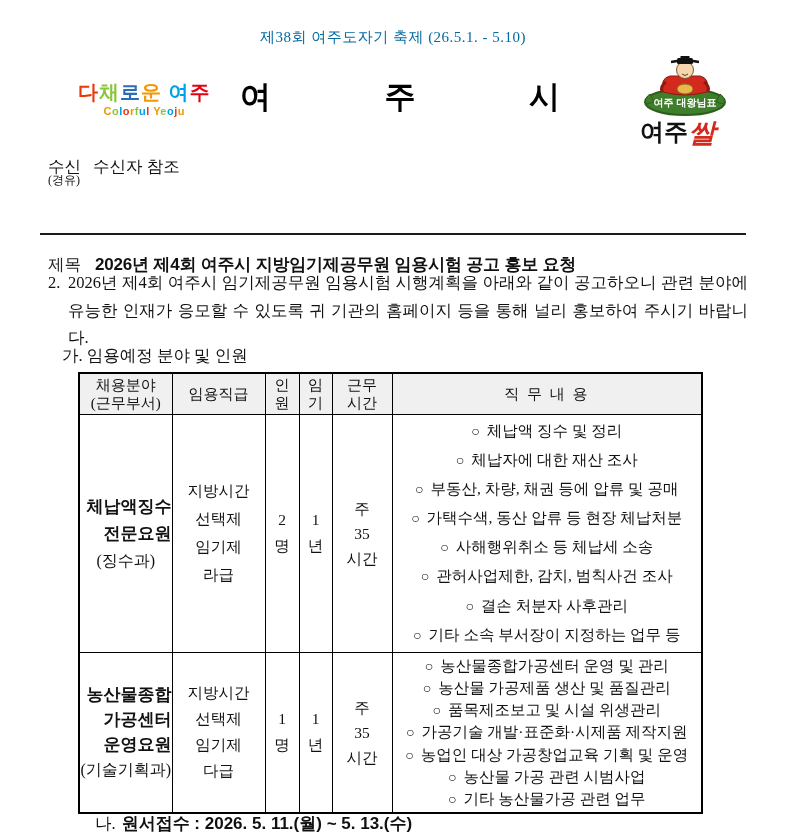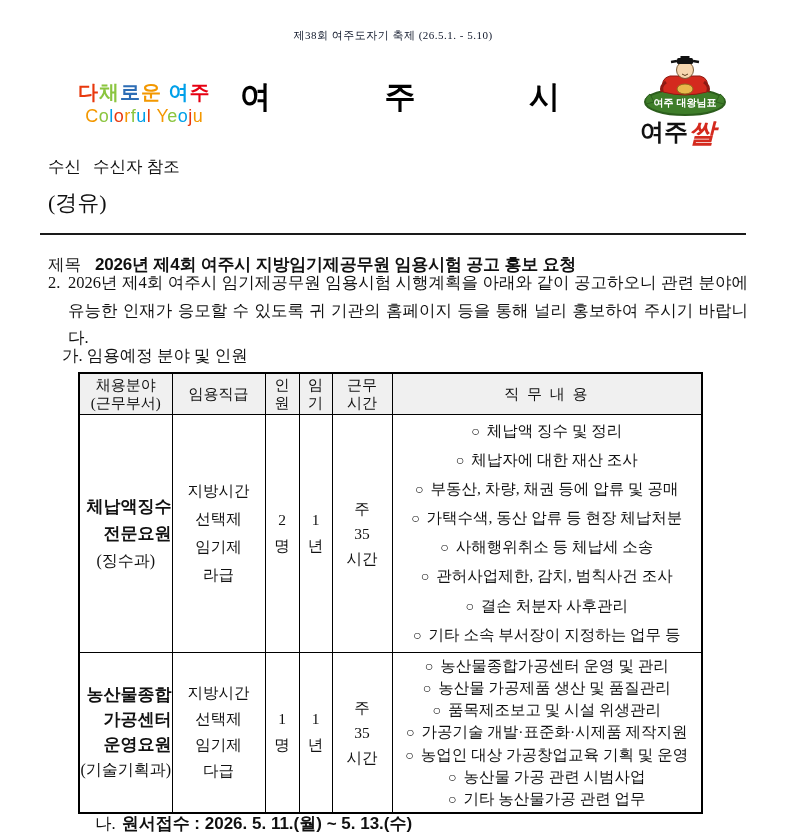--- a/index.html
+++ b/index.html
@@ -12,44 +12,44 @@
     position: relative;
     width: 786px;
     height: 838px;
     background: #fff;
     overflow: hidden;
   }
   .caption {
     position: absolute;
     top: 28px; left: 0; width: 100%;
     text-align: center;
-    font-size: 11px;
-    color: #0f172a;
+    font-size: 15px;
+    color: #0369a1;
     letter-spacing: 0.5px;
   }
   
   .logo-left {
     position: absolute; top: 80px; left: 78px;
     text-align: center;
     font-family: "Liberation Sans", sans-serif;
     line-height: 1.25;
   }
   .logo-left .l1 { font-size: 20px; font-weight: bold; letter-spacing: 1px; }
-  .logo-left .l2 { font-size: 18px; font-weight: normal; letter-spacing: 0.5px; }
+  .logo-left .l2 { font-size: 11px; font-weight: bold; letter-spacing: 0.5px; }
   .city-title {
     position: absolute; top: 76px; left: 240px; width: 320px;
     display: flex; justify-content: space-between;
     font-size: 31px; font-weight: bold; color: #000;
     font-family: "Liberation Sans", sans-serif;
   }
   .logo-right { position: absolute; top: 56px; left: 630px; width: 110px; height: 96px; }
 
   .recv-line { position: absolute; top: 156px; left: 48px; font-size: 16.5px; }
   .recv-line .lbl { margin-right: 12px; }
-  .via-line  { position: absolute; top: 188px; left: 48px; font-size: 22px; }
+  .via-line  { position: absolute; top: 172px; left: 48px; font-size: 12px; }
   .subject-line { position: absolute; top: 209px; left: 48px; font-size: 16.5px; white-space: nowrap; margin-top: 44px; }
   .subject-line .lbl { color: #222; margin-right: 14px; }
   .subject-line .subj { font-weight: bold; font-size: 17px; font-family: "Liberation Sans", sans-serif; letter-spacing: -0.2px; }
   .rule {
     position: absolute; top: 233px; left: 40px; width: 706px; height: 2px;
     background: #1a1a1a;
   }
 
   .para1 { position: absolute; top: 243px; left: 48px; font-size: 16.5px; }
   .para1 .no { margin-right: 6px; }

